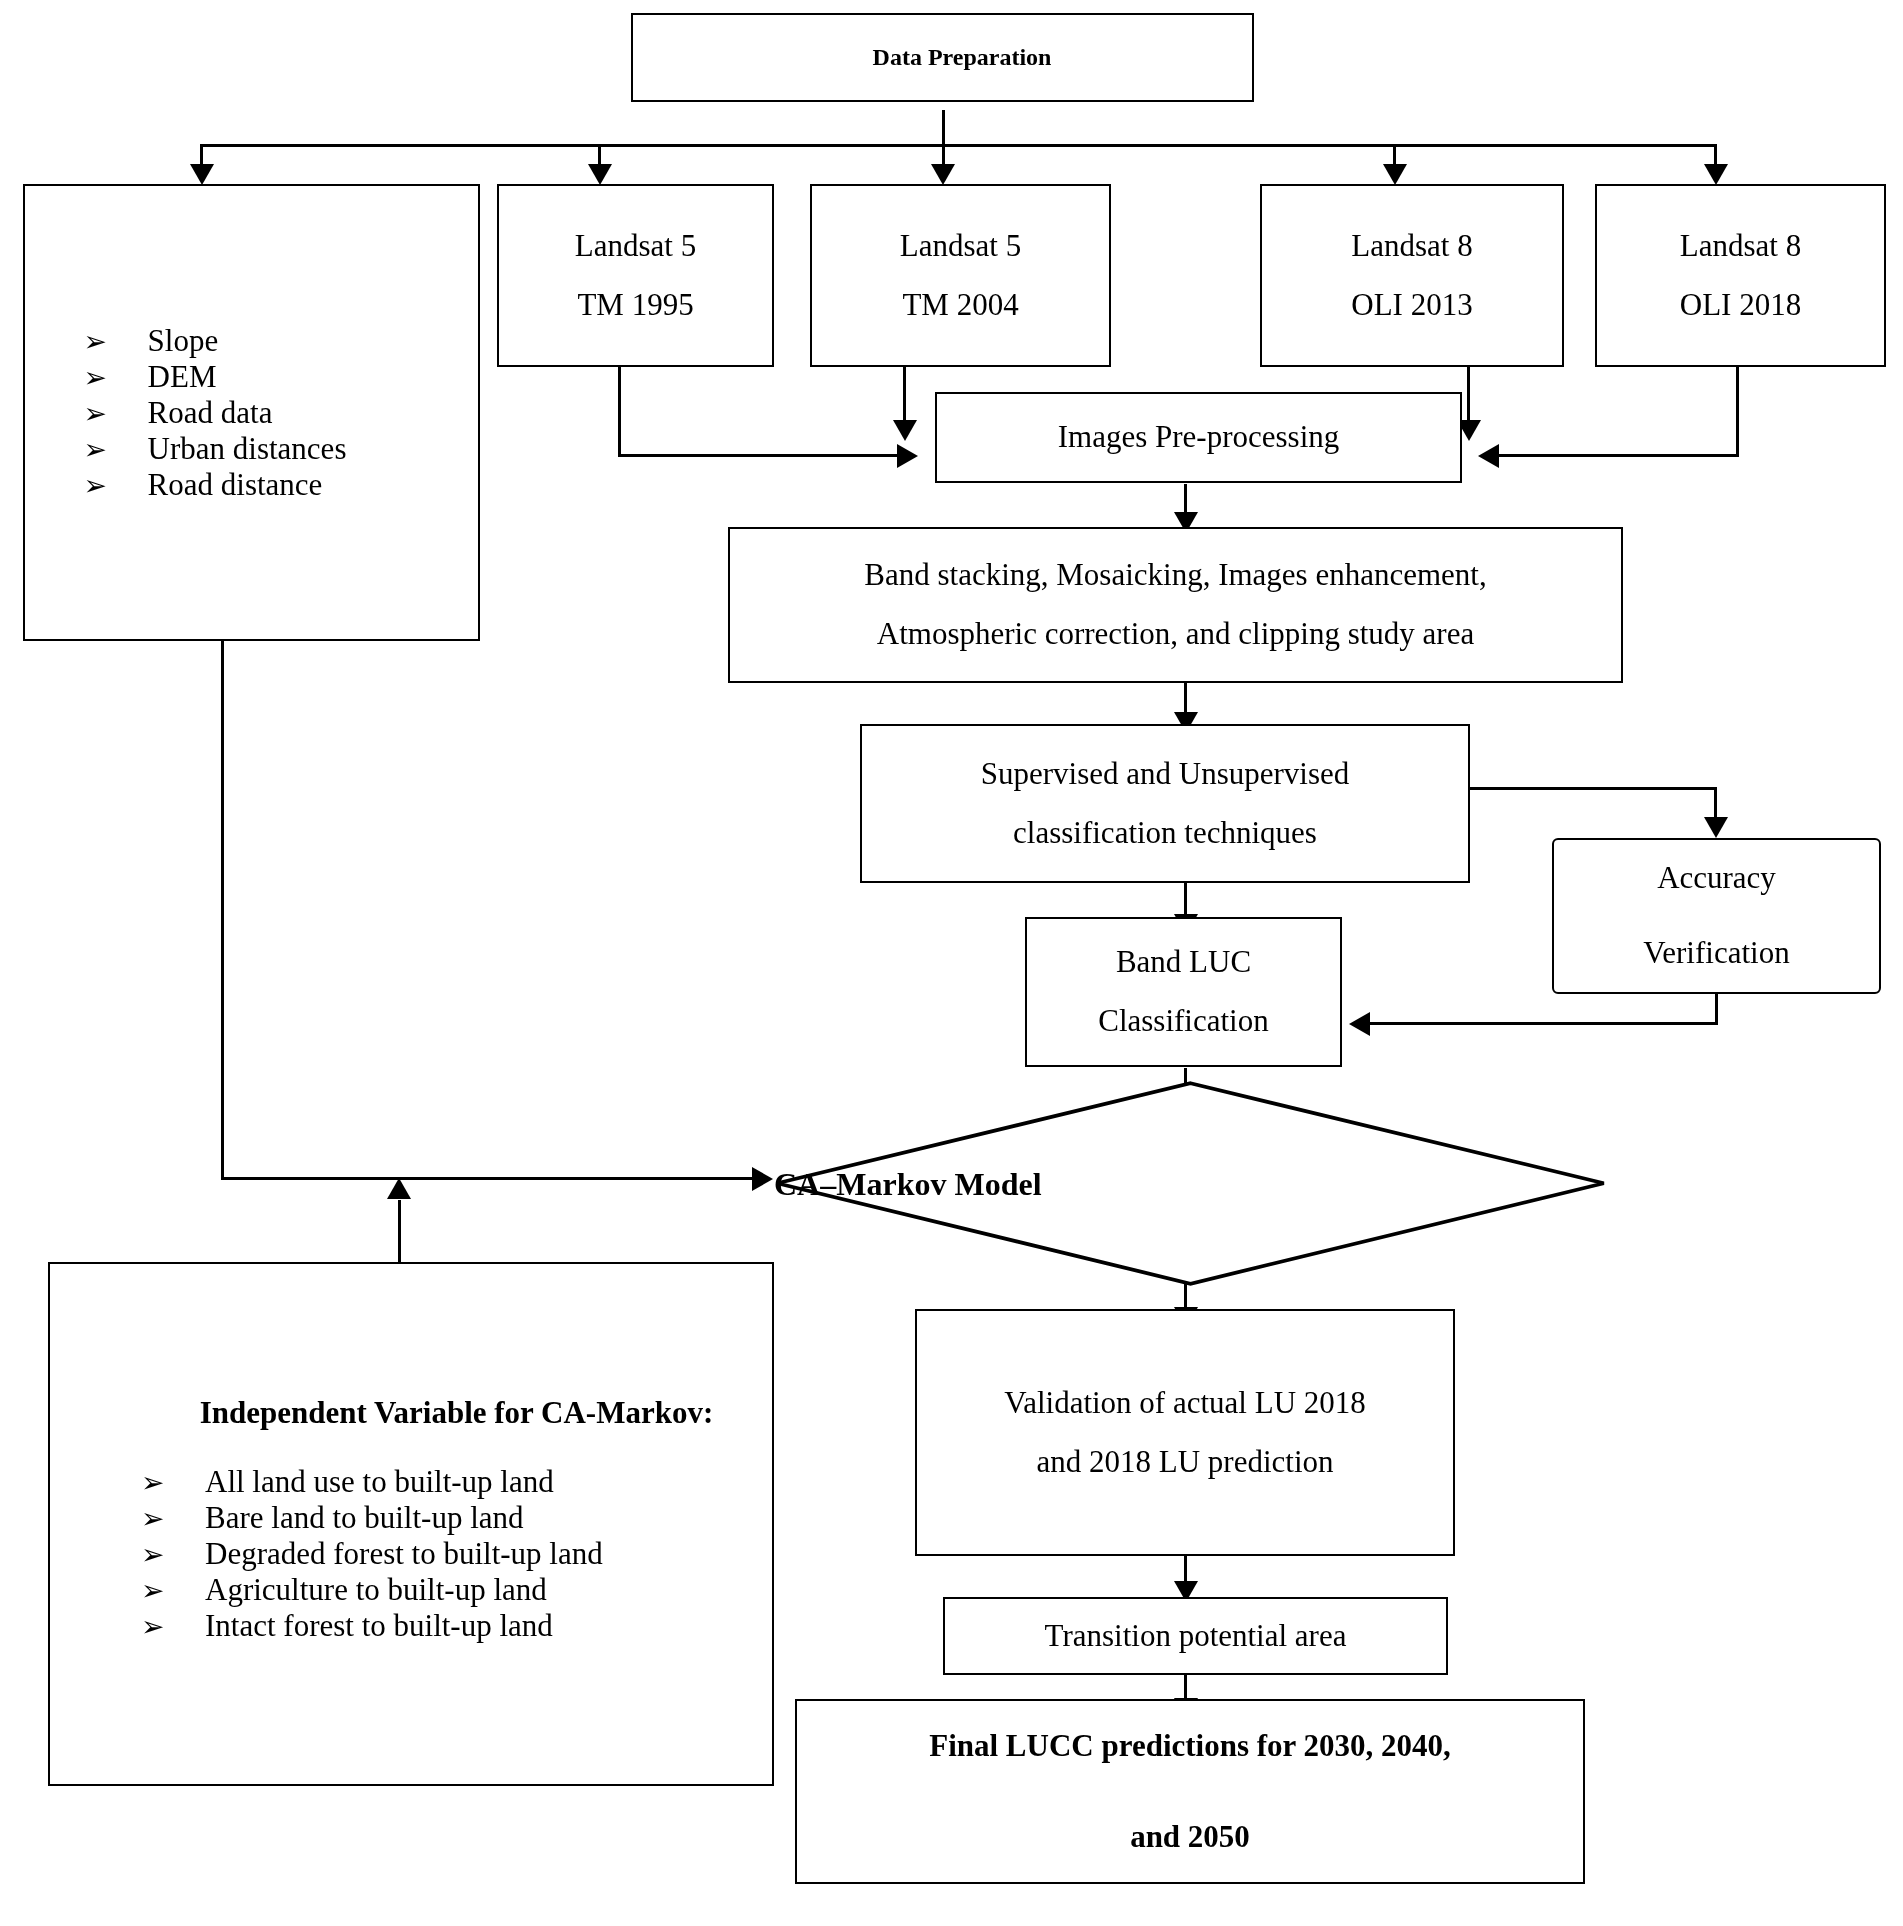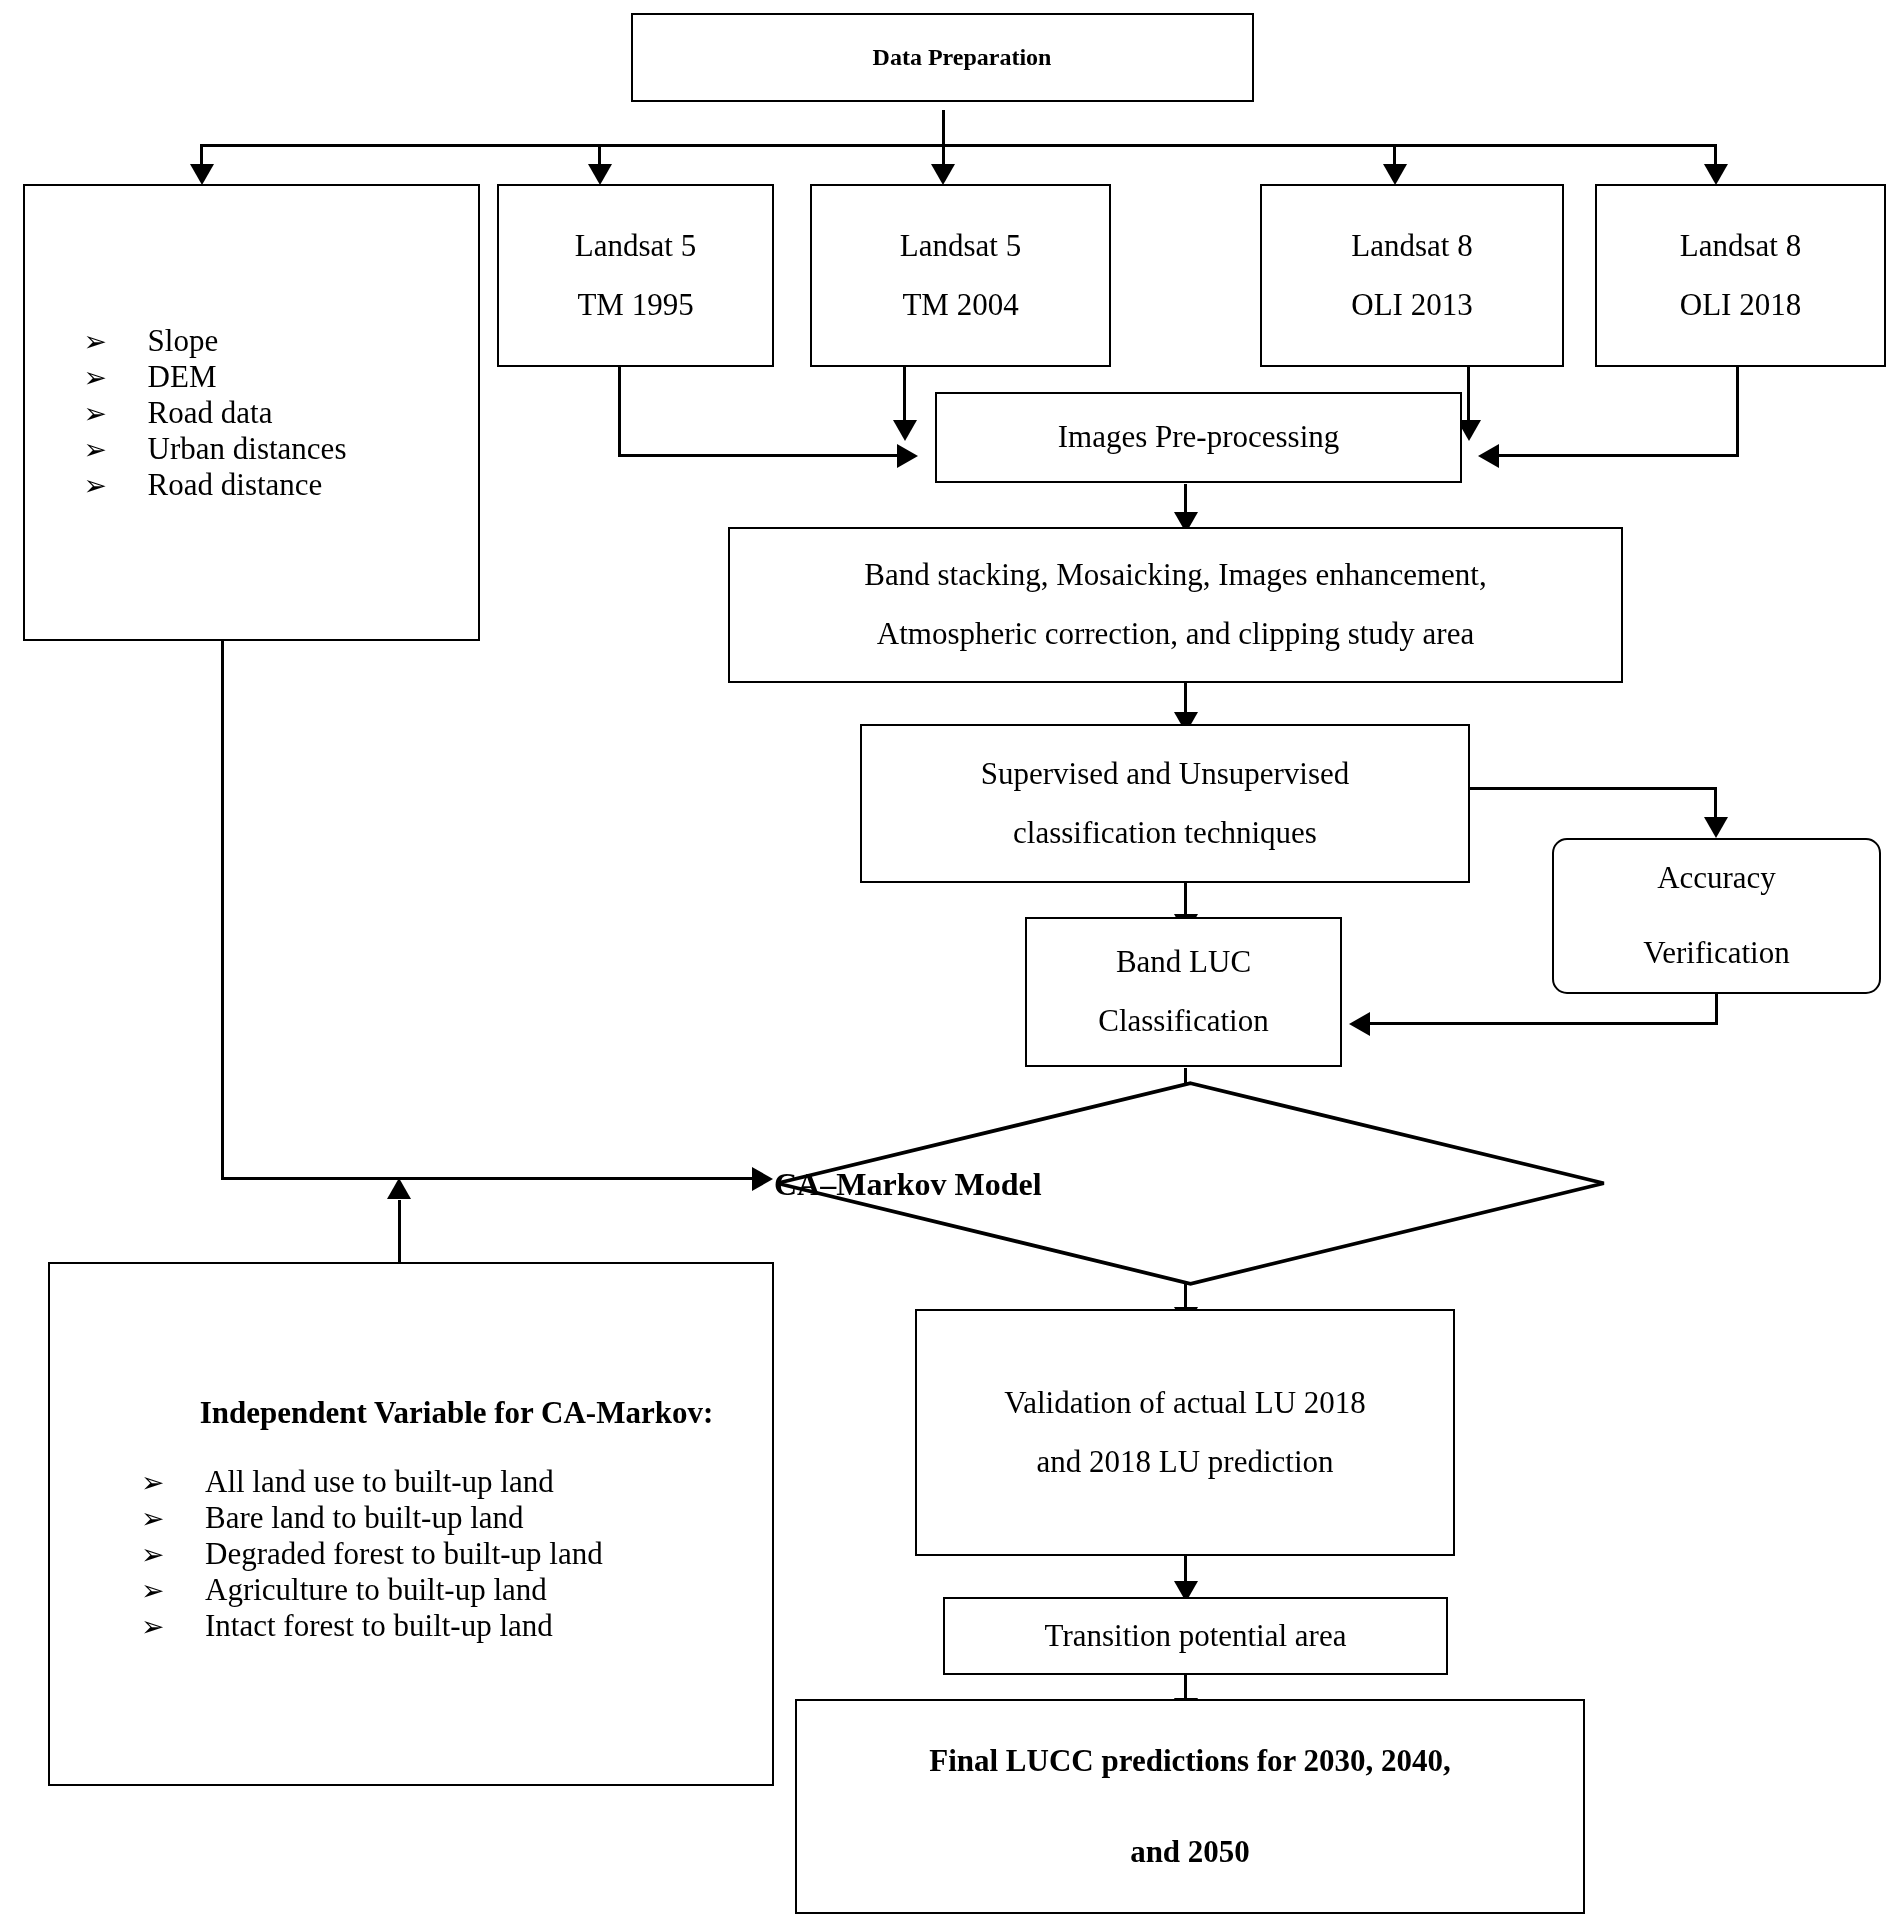--- a/index.html
+++ b/index.html
@@ -22,21 +22,21 @@
     border:2.7px solid #000;
     background:#fff;
     display:flex;
     flex-direction:column;
     align-items:center;
     justify-content:center;
     text-align:center;
     line-height:1.9;
     font-size:31px;
   }
-  .node.rounded{border-radius:15px;gap:16px;}
+  .node.rounded{border-radius:6px;gap:16px;}
   .node.bold{font-weight:bold;}
   .node .ln{display:block;white-space:nowrap;}
   
   .listbox{
     position:absolute;
     box-sizing:border-box;
     border:2.7px solid #000;
     background:#fff;
     display:flex;
     flex-direction:column;
@@ -293,19 +293,19 @@
   <div class="ln-v" style="left:1184px;top:1556px;height:28px;"></div>
   <div class="arw down" style="left:1174px;top:1581px;"></div>
 
   <div class="node" style="left:943px;top:1597px;width:505px;height:78px;">
     <span class="ln">Transition potential area</span>
   </div>
 
   <div class="ln-v" style="left:1184px;top:1675px;height:26px;"></div>
   <div class="arw down" style="left:1174px;top:1698px;"></div>
 
-  <div class="node bold" style="left:795px;top:1699px;width:790px;height:215px;gap:32px;">
+  <div class="node bold" style="left:795px;top:1699px;width:790px;height:185px;gap:32px;">
     <span class="ln">Final LUCC predictions for 2030, 2040,</span>
     <span class="ln">and 2050</span>
   </div>
 
 </div>
 
 
 </body></html>

